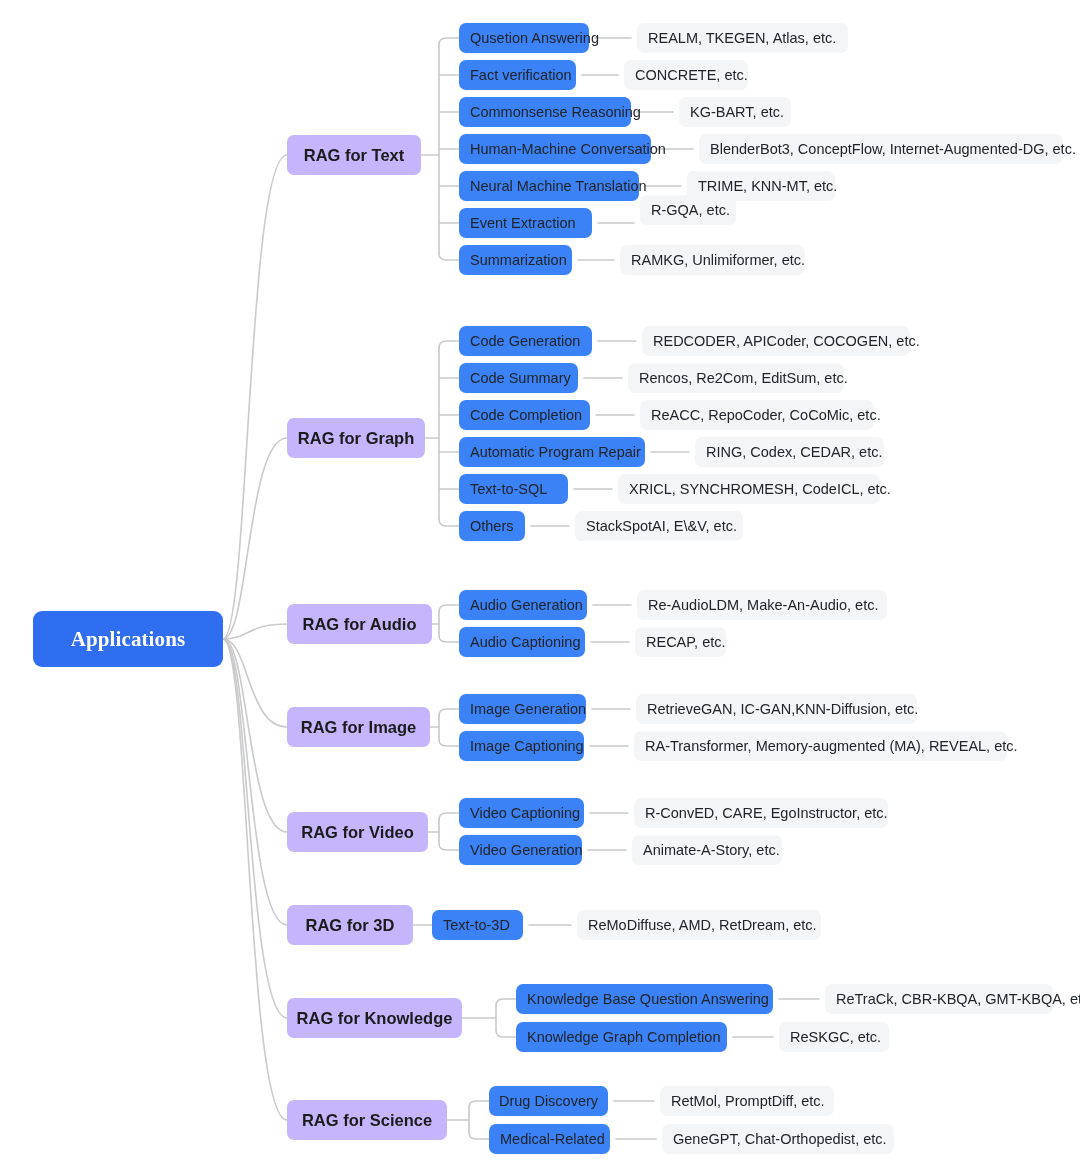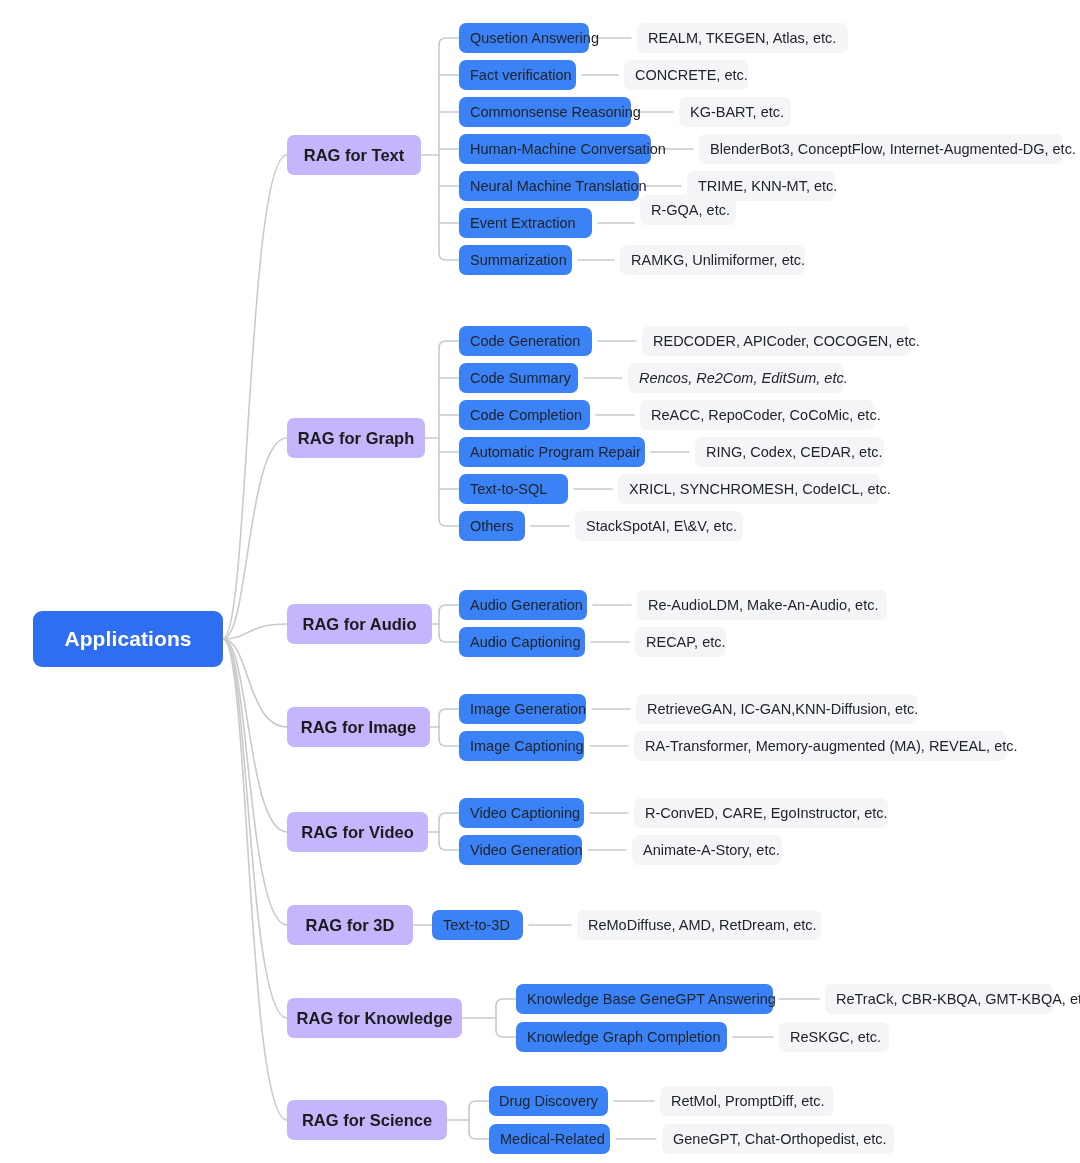--- a/index.html
+++ b/index.html
@@ -39,20 +39,21 @@
   .node-root {
     background: #2f6ef0;
     color: #ffffff;
     font-weight: bold;
     font-size: 21px;
     letter-spacing: 0.1px;
     border-radius: 9px;
     padding: 0 20px;
     height: 56px;
     justify-content: center;
+    font-family: Liberation Serif, serif;
   }
   .node-branch {
     background: #c4b5fd;
     color: #1b1b1b;
     font-weight: bold;
     font-size: 16.5px;
     padding: 0 15px;
     height: 40px;
     justify-content: center;
   }
@@ -203,21 +204,21 @@
       </div>
       <div class="node node-topic" style="left: 459px; top: 341px; width: 133px;">
         <span>Code Generation</span>
       </div>
       <div class="node node-leaf" style="left: 642px; top: 341px; width: 268px;">
         <span>REDCODER, APICoder, COCOGEN, etc.</span>
       </div>
       <div class="node node-topic" style="left: 459px; top: 378px; width: 119px;">
         <span>Code Summary</span>
       </div>
-      <div class="node node-leaf" style="left: 628px; top: 378px; width: 216px; font-style: italic;">
+      <div class="node node-leaf" style="left: 628px; top: 378px; width: 216px;">
         <span>Rencos, Re2Com, EditSum, etc.</span>
       </div>
       <div class="node node-topic" style="left: 459px; top: 415px; width: 131px;">
         <span>Code Completion</span>
       </div>
       <div class="node node-leaf" style="left: 640px; top: 415px; width: 234px;">
         <span>ReACC, RepoCoder, CoCoMic, etc.</span>
       </div>
       <div class="node node-topic" style="left: 459px; top: 452px; width: 186px;">
         <span>Automatic Program Repair</span>
@@ -288,21 +289,21 @@
       <div class="node node-topic" style="left: 432px; top: 925px; width: 91px;">
         <span>Text-to-3D</span>
       </div>
       <div class="node node-leaf" style="left: 577px; top: 925px; width: 244px;">
         <span>ReMoDiffuse, AMD, RetDream, etc.</span>
       </div>
       <div class="node node-branch" style="left: 287px; top: 1018px; width: 175px;">
         <span>RAG for Knowledge</span>
       </div>
       <div class="node node-topic" style="left: 516px; top: 999px; width: 257px;">
-        <span>Knowledge Base GeneGPT Answering</span>
+        <span>Knowledge Base Question Answering</span>
       </div>
       <div class="node node-leaf" style="left: 825px; top: 999px; width: 228px;">
         <span>ReTraCk, CBR-KBQA, GMT-KBQA, etc.</span>
       </div>
       <div class="node node-topic" style="left: 516px; top: 1037px; width: 211px;">
         <span>Knowledge Graph Completion</span>
       </div>
       <div class="node node-leaf" style="left: 779px; top: 1037px; width: 110px;">
         <span>ReSKGC, etc.</span>
       </div>

